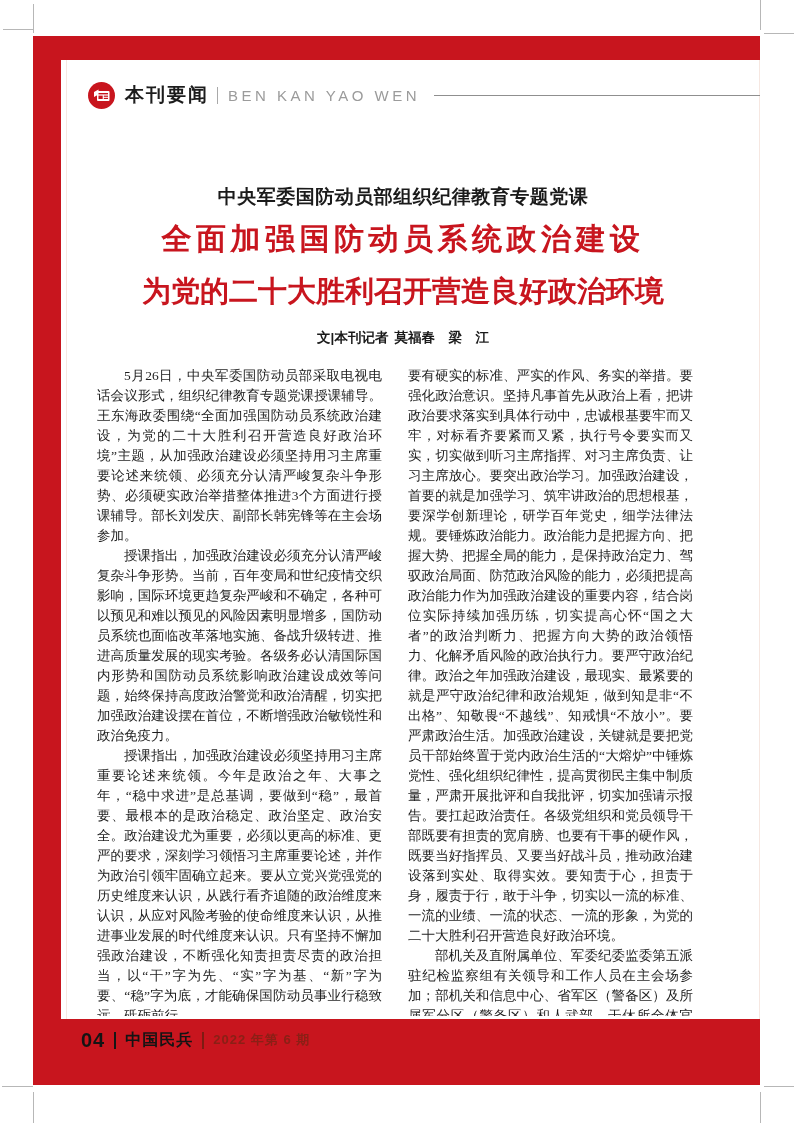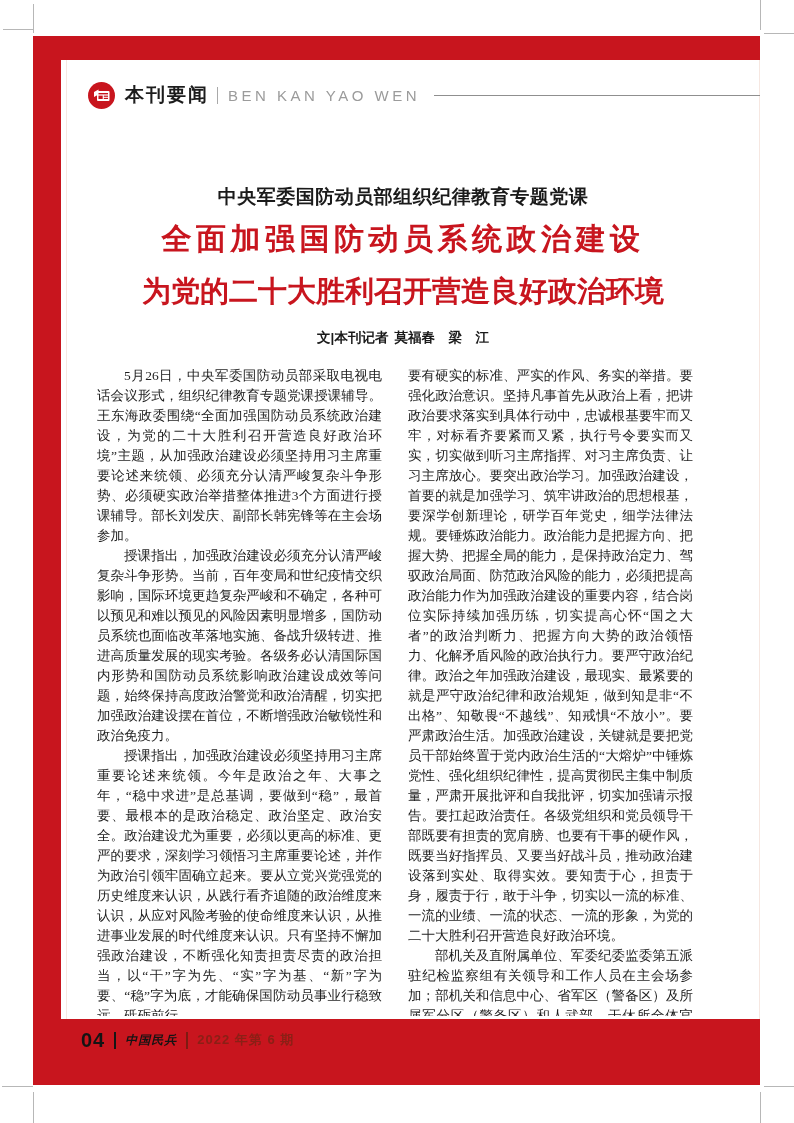--- a/index.html
+++ b/index.html
@@ -57,21 +57,21 @@
   .body-p.no-indent { text-indent:0; }
   
   .footer {
     position:absolute; left:81px; top:1027px; height:26px;
     display:flex; align-items:center; z-index:2;text-align:right;
   }
   .page-num { font-size:20px; font-weight:700; color:#141414; letter-spacing:1px; }
   .f-bar { width:2px; height:17px; margin:0 9px; }
   .f-bar.b1 { background:#161616; }
   .f-bar.b2 { background:#7e1b12; }
-  .mag-name { font-size:12px; font-weight:700; color:#141414; letter-spacing:1px;font-style:italic; }
+  .mag-name { font-size:16px; font-weight:700; color:#141414; letter-spacing:1px; }
   .issue { font-size:13px; font-weight:700; color:#8a2016; letter-spacing:1px; }
 </style>
 </head>
 <body>
 
 <div class="page" style="--red:#c8151e;">
 
   <div class="crop tl-v"></div>
   <div class="crop tl-h"></div>
   <div class="crop tr-v"></div>

